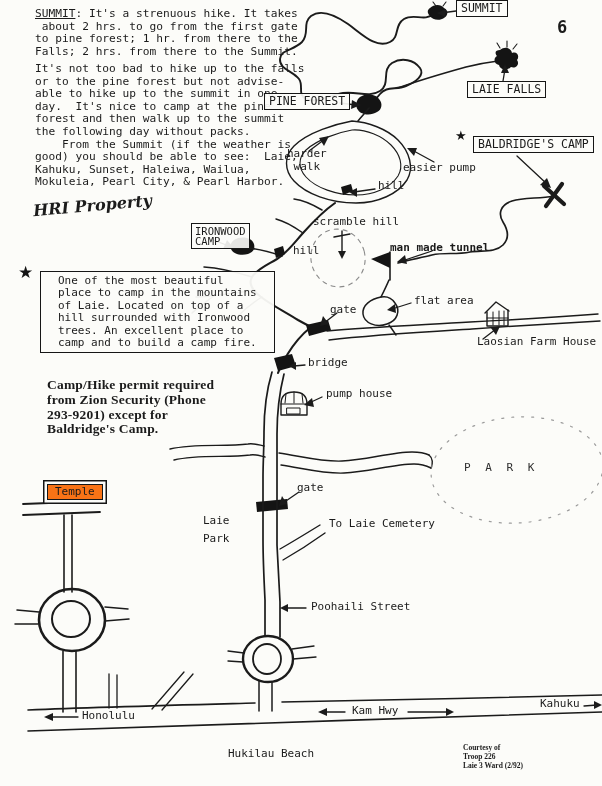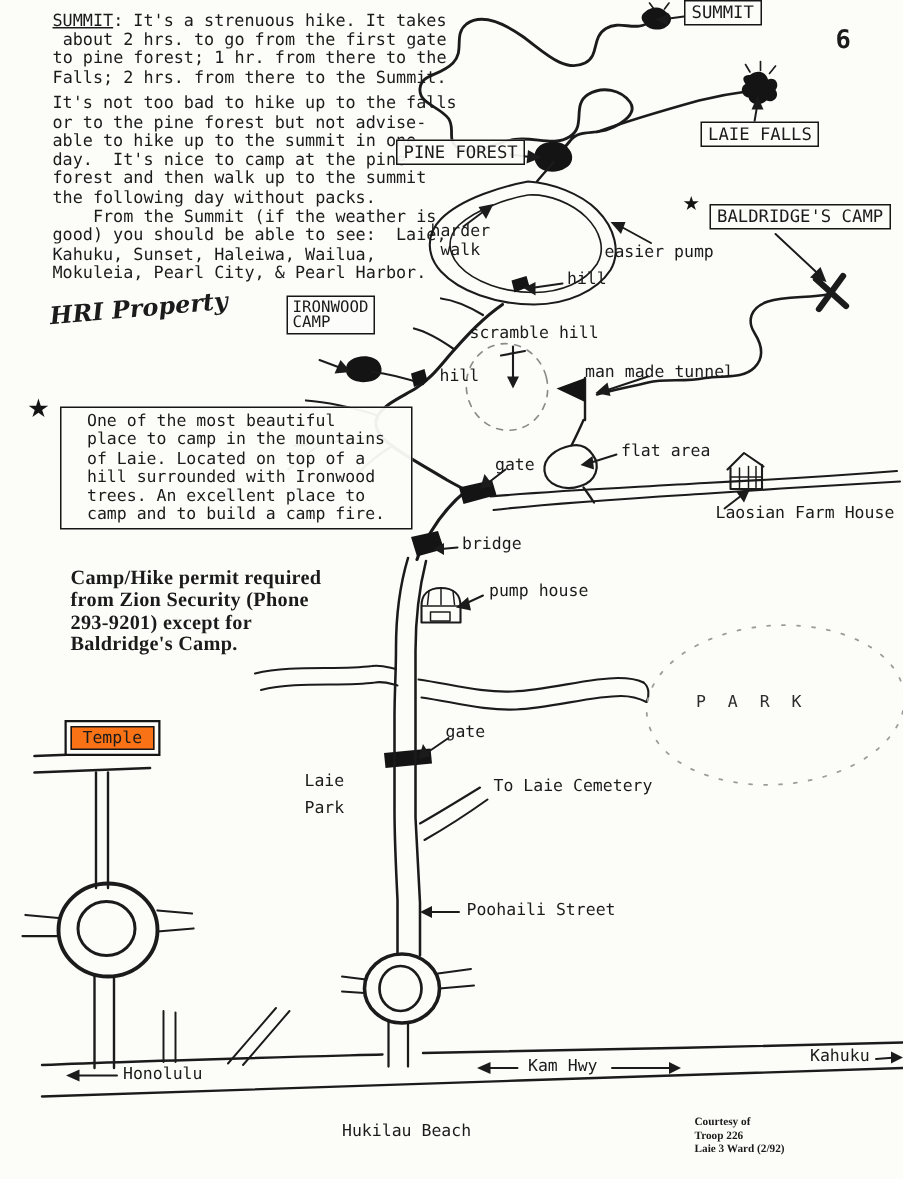--- a/index.html
+++ b/index.html
@@ -281,31 +281,31 @@
 Kahuku, Sunset, Haleiwa, Wailua,
 Mokuleia, Pearl City, &amp; Pearl Harbor.</div>
 
 <div class="abs hand" style="left:33px;top:196px;">HRI Property</div>
 <div class="abs pagenum" style="left:557px;top:17px;">6</div>
 
 <div class="abs boxlabel" style="left:456px;top:0px;border-top-width:.8px;">SUMMIT</div>
 <div class="abs boxlabel" style="left:467px;top:81px;">LAIE FALLS</div>
 <div class="abs boxlabel" style="left:264px;top:93px;">PINE FOREST</div>
 <div class="abs boxlabel" style="left:473px;top:136px;">BALDRIDGE'S CAMP</div>
-<div class="abs boxsmall" style="left:191px;top:197px;">IRONWOOD
+<div class="abs boxsmall" style="left:191px;top:223px;">IRONWOOD
 CAMP</div>
 <div class="abs temple" style="left:47px;top:484px;">Temple</div>
 
 <div class="abs maplabel" style="left:287px;top:148px;">harder
  walk</div>
 <div class="abs maplabel" style="left:403px;top:162px;">easier pump</div>
 <div class="abs maplabel" style="left:378px;top:180px;">hill</div>
 <div class="abs maplabel" style="left:313px;top:216px;">scramble hill</div>
 <div class="abs maplabel" style="left:293px;top:245px;">hill</div>
-<div class="abs maplabel" style="left:390px;top:242px;">man made tunnel</div>
+<div class="abs maplabel" style="left:390px;top:242px;font-weight:bold;">man made tunnel</div>
 <div class="abs maplabel" style="left:330px;top:304px;">gate</div>
 <div class="abs maplabel" style="left:414px;top:295px;">flat area</div>
 <div class="abs maplabel" style="left:477px;top:336px;">Laosian Farm House</div>
 <div class="abs maplabel" style="left:308px;top:357px;">bridge</div>
 <div class="abs maplabel" style="left:326px;top:388px;">pump house</div>
 <div class="abs maplabel parktext" style="left:464px;top:462px;">P A R K</div>
 <div class="abs maplabel" style="left:297px;top:482px;">gate</div>
 <div class="abs maplabel" style="left:329px;top:518px;">To Laie Cemetery</div>
 <div class="abs maplabel" style="left:203px;top:512px;line-height:18px;">Laie
 Park</div>

